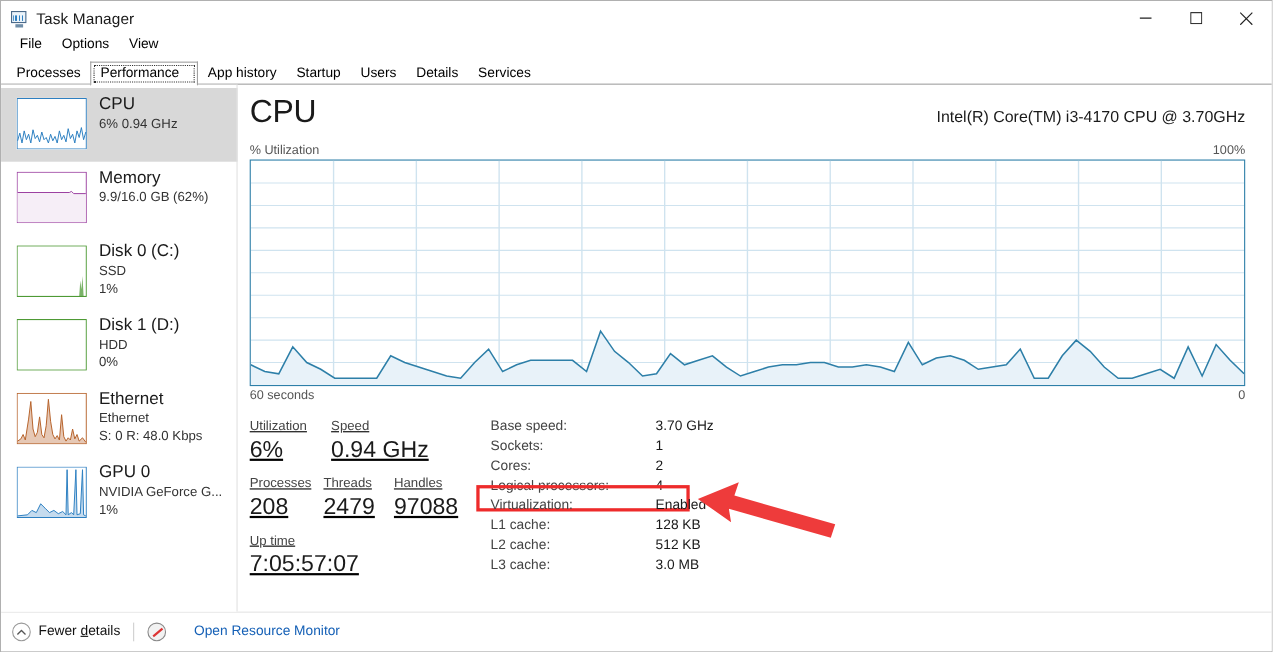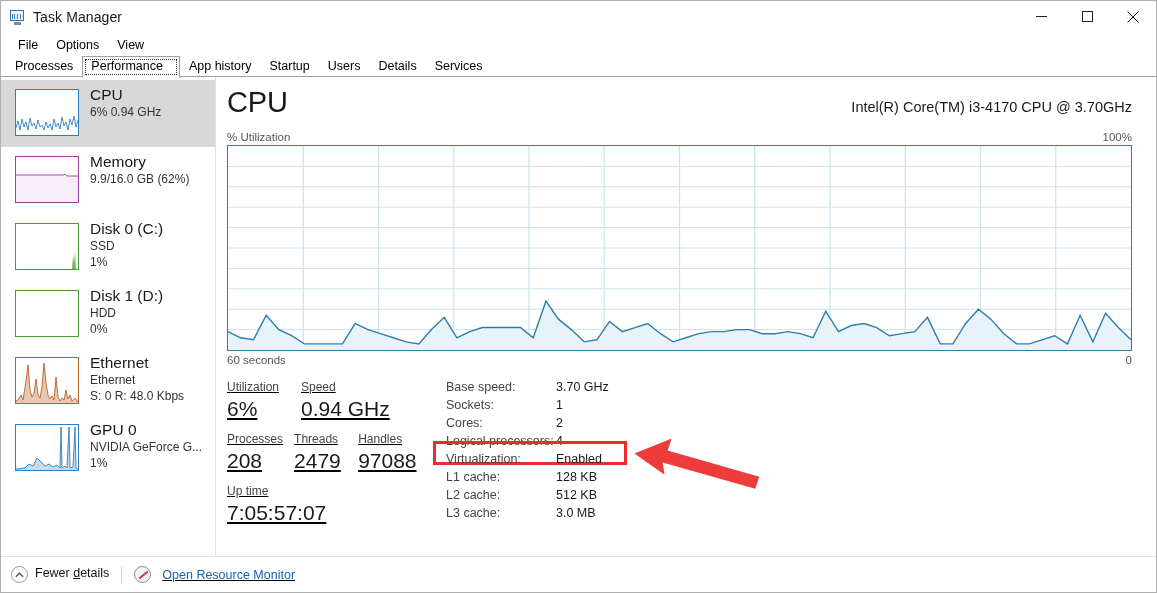--- a/index.html
+++ b/index.html
@@ -68,21 +68,21 @@
     width: 46px; height: 31px;
     display: flex; align-items: center; justify-content: center;
     font-size: 11px; color: #202020;
   }
   .wc svg { display: block; }
 
   
   .menubar {
     height: 21px;
     display: flex;
-    align-items: flex-end;
+    align-items: flex-start;
     padding-left: 8px;
     font-size: 12.5px;
     background: #ffffff;
   }
   .menu-item {
     padding: 1px 9px;
     color: #000000;
   }
 
   
@@ -247,20 +247,21 @@
   .stats-right {
     flex: 1 1 auto;
     padding-left: 9px;
     position: relative;
   }
   .spec {
     display: flex;
     font-size: 12.5px;
     line-height: 18px;
     height: 18px;
+    gap: 40px;
   }
   .spec-k { width: 110px; color: #444444; }
   .spec-v { color: #1a1a1a; }
   .spec.hl { position: relative; z-index: 3; }
   .spec.hl .spec-k { color: #444444; }
   .redbox {
     position: absolute;
     left: -4px; top: 63px;
     width: 194px; height: 24px;
     border: 3px solid #ee2b2b;
@@ -293,21 +294,21 @@
     width: 17px; height: 17px; border-radius: 50%;
     border: 1px solid #9a9a9a;
     display: flex; align-items: center; justify-content: center;
   }
   .fewer-label u { text-decoration: underline; }
   .vsep {
     width: 1px; height: 17px; background: #cfcfcf;
     margin: 0 12px;
   }
   .resmon {
-    display: flex; align-items: center; gap: 11px; text-decoration: underline;
+    display: flex; gap: 25px;
   }
   .resmon-icon {
     width: 17px; height: 17px; border-radius: 50%;
     border: 1px solid #8a8a8a;
     background: #f2f2f2;
     position: relative;
     overflow: hidden;
   }
   .resmon-icon:after {
     content:"";

